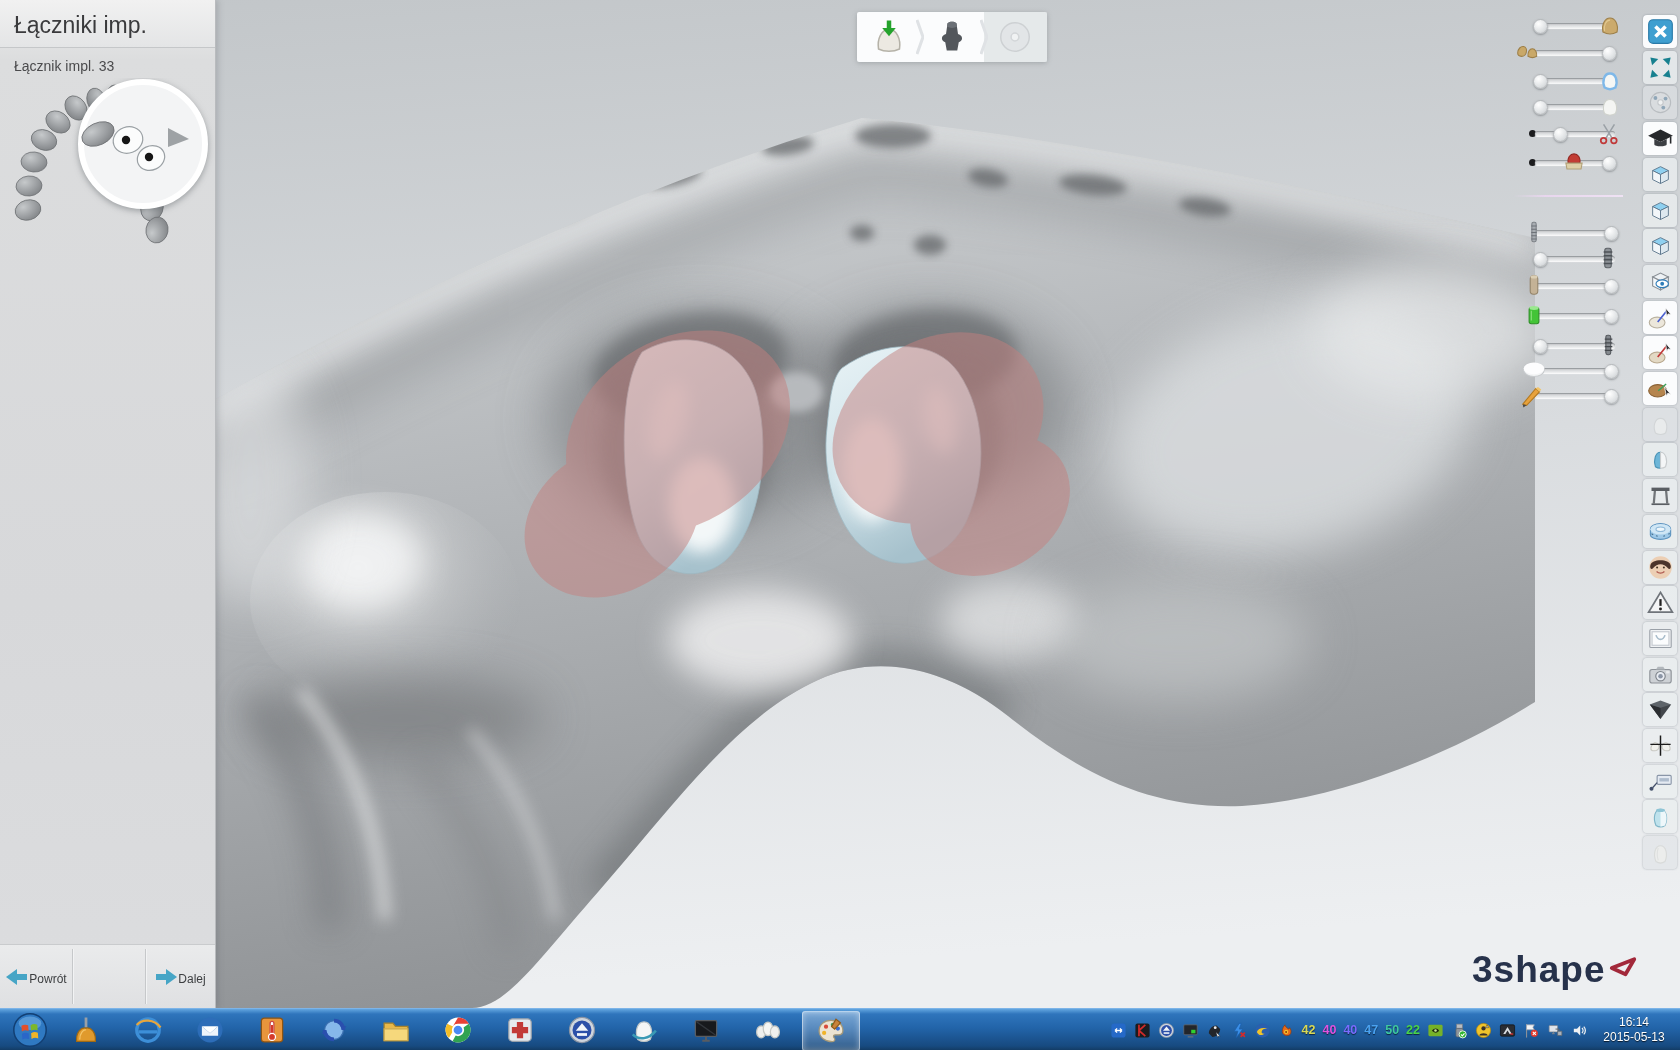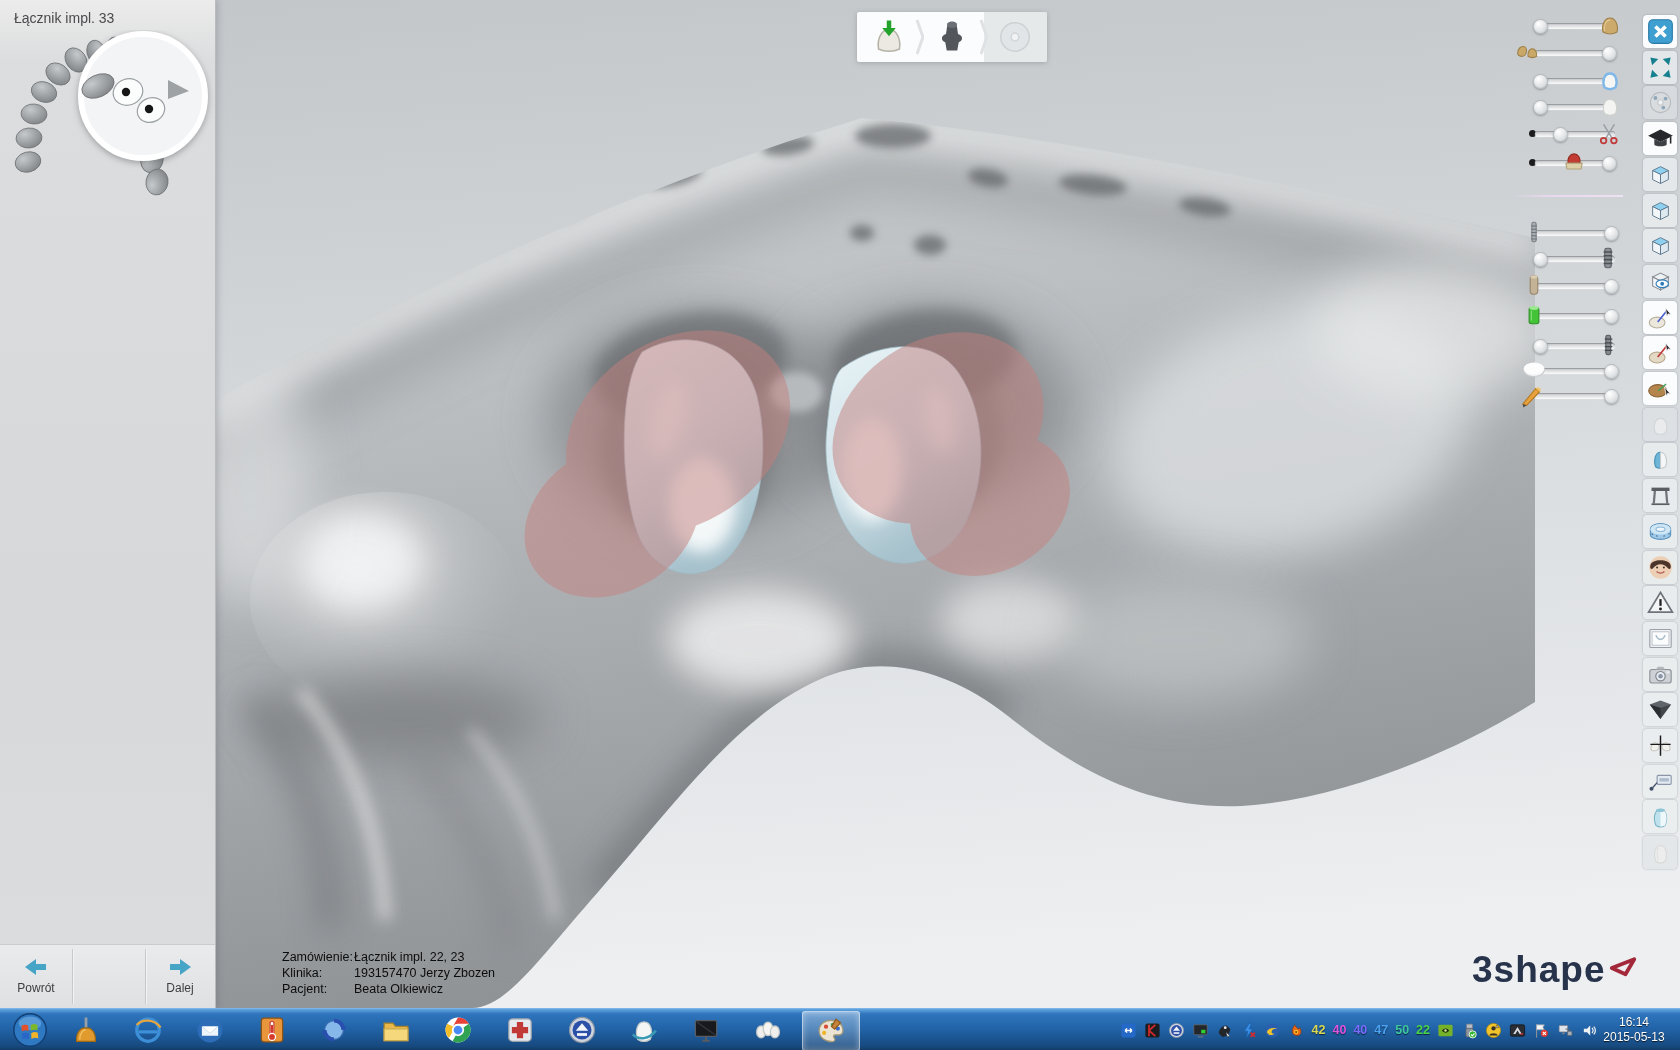--- a/index.html
+++ b/index.html
@@ -20,21 +20,21 @@
     border-top:1px solid #c7c9cb;cursor:pointer;
     background:linear-gradient(180deg,#e3e4e6 0%,#d5d6d8 100%);}
   .menu-item:last-child{border-bottom:1px solid #c7c9cb;}
   .menu-item .notch{position:absolute;top:-1px;left:100px;width:0;height:0;
     border-left:9px solid transparent;border-right:9px solid transparent;
     border-top:8px solid #dfe0e2;filter:drop-shadow(0 1px 0 #c0c2c4);}
   .menu-item .mi-icon{width:26px;height:26px;margin:0 12px 0 12px;flex:0 0 26px;}
   .menu-item .mi-label{font-size:13.5px;color:#3c3e40;}
   #sb-bottom{position:absolute;left:0;bottom:0;width:215px;height:63px;
     border-top:1px solid #c9cbcd;background:linear-gradient(180deg,#eaebec,#dfe0e2);}
-  .nav-btn{position:absolute;top:0;height:63px;display:flex;flex-direction:column;
+  .nav-btn{position:absolute;top:0;height:63px;display:flex;
     align-items:center;justify-content:center;cursor:pointer;}
   .nav-btn .icn{width:24px;height:18px;}
   .nav-btn .nav-label{font-size:12px;color:#3c3e40;margin-top:5px;}
   .sb-vdiv{position:absolute;top:4px;height:55px;width:1px;background:#c6c8ca;box-shadow:1px 0 0 #f2f3f4;}
   
   #workflow{position:absolute;left:857px;top:12px;width:190px;height:50px;
     background:#fbfcfd;border-radius:2px;box-shadow:0 1px 5px rgba(90,95,100,.35);display:flex;}
   .wf-step{position:relative;width:63.3px;height:50px;display:flex;align-items:center;justify-content:center;cursor:pointer;}
   .wf-step .icn{width:36px;height:36px;}
   .wf-step.disabled{background:rgba(212,216,219,.55);}
@@ -70,21 +70,21 @@
   
   #taskbar{position:absolute;left:0;top:1008px;width:1680px;height:42px;
     background:linear-gradient(180deg,#63a6e0 0%,#2f75bc 12%,#2264a9 45%,#174a80 88%,#12395f 100%);
     border-top:1px solid #7db4e8;}
   #start-orb{position:absolute;left:12px;top:3px;width:36px;height:36px;cursor:pointer;}
   .tb-app{position:absolute;top:2px;width:56px;height:38px;border-radius:3px;
     display:flex;align-items:center;justify-content:center;cursor:pointer;}
   .tb-app.active{background:linear-gradient(180deg,rgba(255,255,255,.35),rgba(255,255,255,.12));
     border:1px solid rgba(255,255,255,.55);box-shadow:inset 0 0 6px rgba(255,255,255,.4);}
   .tb-app .icn{width:30px;height:30px;}
-  #tray{position:absolute;right:82px;top:0;height:42px;display:flex;align-items:center;gap:7px;}
+  #tray{position:absolute;right:92px;top:0;height:42px;display:flex;align-items:center;gap:7px;}
   .tray-icon{width:17px;height:17px;cursor:pointer;}
   .tray-temp{font-size:12.5px;font-weight:bold;text-shadow:0 1px 1px rgba(0,0,0,.6);cursor:default;}
   #clock{position:absolute;right:4px;top:0;width:84px;height:42px;display:flex;flex-direction:column;
     align-items:center;justify-content:center;color:#fff;font-size:12px;line-height:15px;
     text-shadow:0 1px 1px rgba(0,0,0,.7);cursor:default;}
   .icn{display:block;}
 </style>
 </head>
 <body>
 
@@ -187,20 +187,21 @@
       <ellipse cx="678" cy="432" rx="120" ry="92" transform="rotate(-34 678 432)"></ellipse>
       <ellipse cx="612" cy="520" rx="92" ry="72" transform="rotate(-30 612 520)"></ellipse>
     </g>
     <g fill="#c4807e" opacity="0.5">
       <ellipse cx="938" cy="428" rx="112" ry="88" transform="rotate(-33 938 428)"></ellipse>
       <ellipse cx="990" cy="505" rx="84" ry="66" transform="rotate(-30 990 505)"></ellipse>
     </g>
   </svg>
 
   <div id="sidebar">
+    <div id="sb-title">Łączniki imp.</div>
     <div id="sb-sub">Łącznik impl. 33</div>
 
     <div id="arch-wrap">
       <svg viewBox="0 0 215 170" width="215" height="170">
         <defs>
           <radialGradient id="toothG" cx="0.35" cy="0.3" r="0.8">
             <stop offset="0" stop-color="#c6c9cb"></stop>
               <stop offset="0.6" stop-color="#9b9ea1"></stop>
               <stop offset="1" stop-color="#7e8184"></stop>
           </radialGradient>
@@ -587,34 +588,20 @@
         </svg>
       </div>
       <div class="tb-btn dim" style="top: 836px;">
         <svg class="icn" viewBox="0 0 24 24">
           <path d="M8 20c-2.8-6.5-.8-14 4-14s6.8 7.5 4 14c-2.4 1.7-5.6 1.7-8 0z" fill="#ecedec" stroke="#d8dad9"></path>
           <path d="M10 8c-1 3-1 8 0 11" stroke="#dfe1e0" fill="none"></path>
         </svg>
       </div>
     </div>
 
-  <div id="order-info">
-      <div class="oi-row">
-        <span class="oi-label">Zamówienie:</span>
-        <span class="oi-value">Łącznik impl. 22, 23</span>
-      </div>
-      <div class="oi-row">
-        <span class="oi-label">Klinika:</span>
-        <span class="oi-value">193157470 Jerzy Zbozen</span>
-      </div>
-      <div class="oi-row">
-        <span class="oi-label">Pacjent:</span>
-        <span class="oi-value">Beata Olkiewicz</span>
-      </div>
-    </div>
 
   <div id="logo">
     <span class="logo-text">3shape</span>
     <svg class="icn" viewBox="0 0 24 24">
       <path d="M3 16 L21 9 L14 21 Z" fill="none" stroke="#a2283a" stroke-width="3" stroke-linejoin="round"></path>
     </svg>
   </div>
 
   <div id="taskbar">
     <div id="start-orb">

